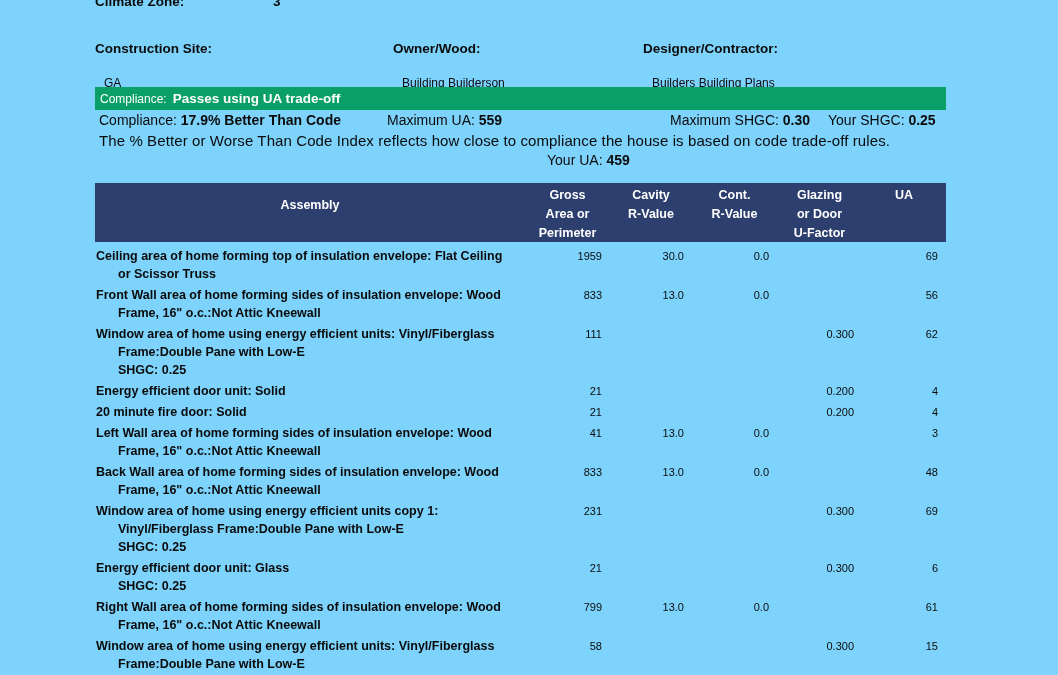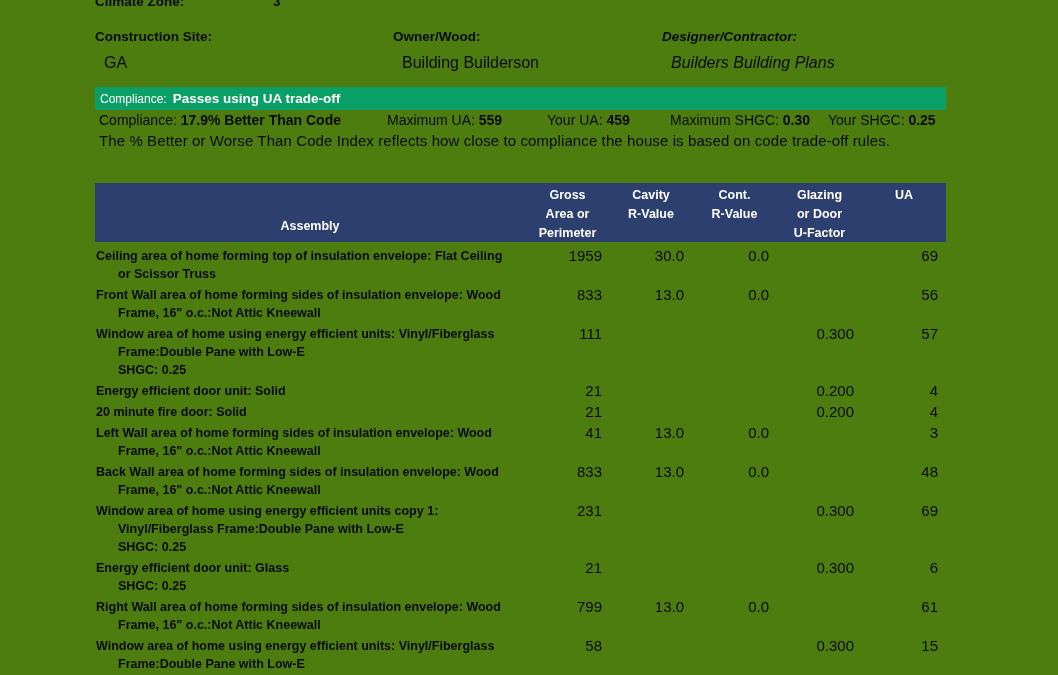--- a/index.html
+++ b/index.html
@@ -1,57 +1,57 @@
 <!DOCTYPE html>
 <html><head>
 <meta charset="utf-8">
 <style>
   html,body{margin:0;padding:0;background:#ffffff;}
   body{width:1058px;height:675px;overflow:hidden;font-family:"Liberation Sans",sans-serif;color:#0b0b0b;}
-  .page{position:relative;width:1058px;height:675px;background:#4d7c0f;overflow:hidden;}
+  .page{position:relative;width:1058px;height:675px;background:#7dd3fc;overflow:hidden;}
 
   
   .topline{position:absolute;top:-6px;left:95px;width:851px;height:18px;font-size:13.5px;font-weight:bold;}
   .topline .val{position:absolute;left:178px;top:0;}
   .info-block{position:absolute;top:29px;width:280px;}
-  .info-block .lbl{font-size:13.5px;font-weight:bold;}
-  .info-block .val{font-size:16px;font-weight:500;padding-left:9px;margin-top:10px;}
-  .ib1{left:95px;} .ib2{left:393px;} .ib3{left:662px;font-style:italic;}
+  .info-block .lbl{font-size:13.5px;font-weight:bold;margin-top:12px;}
+  .info-block .val{font-size:12px;font-weight:500;padding-left:9px;margin-top:20px;}
+  .ib1{left:95px;} .ib2{left:393px;} .ib3{left:643px;}
 
   
   .banner{position:absolute;top:87px;left:95px;width:851px;height:23px;background:#0a9f67;color:#fff;display:flex;align-items:center;padding-left:5px;box-sizing:border-box;}
   .banner .b-lbl{font-size:12px;font-weight:400;}
   .banner .b-status{font-size:13.5px;font-weight:bold;margin-left:6px;}
 
   
   .stats{position:absolute;top:112px;left:95px;width:851px;height:18px;font-size:14px;}
   .stat{position:absolute;top:0;white-space:nowrap;}
   .stat b{font-weight:bold;}
   .stat:nth-child(1){left:4px;}
   .stat:nth-child(2){left:292px;}
-  .stat:nth-child(3){left:452px;}
+  .stat:nth-child(3){left:452px;margin-top:40px;}
   .stat:nth-child(4){left:575px;}
   .stat:nth-child(5){left:733px;}
 
   
   .fineprint{position:absolute;top:132px;left:99px;font-size:15px;line-height:17px;font-weight:500;letter-spacing:0.1px;}
 
   
   .assembly-table{position:absolute;top:183px;left:95px;width:851px;}
   .thead{display:flex;background:#2d3f6e;color:#fff;height:59px;box-sizing:border-box;}
   .hcell{font-size:12.5px;font-weight:bold;line-height:19px;text-align:center;padding-top:3px;box-sizing:border-box;}
-  .hcell:first-child{padding-top:34px;}
+  .hcell:first-child{padding-top:13px;}
   .c-assembly{width:430px;} .c-gross{width:85px;} .c-cavity{width:82px;}
   .c-cont{width:85px;} .c-ufactor{width:85px;} .c-ua{width:84px;}
   .tbody{padding-top:5px;}
   .trow{display:flex;align-items:flex-start;padding-bottom:3px;}
   .acell{font-size:12.5px;line-height:18px;font-weight:700;box-sizing:border-box;padding-left:1px;}
   .aline{padding-left:22px;}
   .aline:first-child{padding-left:0;}
-  .ncell{font-size:15px;line-height:18px;font-weight:500;text-align:right;padding-right:8px;box-sizing:border-box;}
+  .ncell{font-size:11px;line-height:18px;font-weight:500;text-align:right;padding-right:8px;box-sizing:border-box;}
 </style>
 </head>
 <body>
 
 <div class="page">
 
   <div class="topline">
     <span>Climate Zone:</span>
     <span class="val">3</span>
   </div>
@@ -139,21 +139,21 @@
         <div class="trow">
           <div class="acell c-assembly">
             <div class="aline">Window area of home using energy efficient units: Vinyl/Fiberglass</div>
             <div class="aline">Frame:Double Pane with Low-E</div>
             <div class="aline">SHGC: 0.25</div>
           </div>
           <div class="ncell c-gross">111</div>
           <div class="ncell c-cavity"></div>
           <div class="ncell c-cont"></div>
           <div class="ncell c-ufactor">0.300</div>
-          <div class="ncell c-ua">57</div>
+          <div class="ncell c-ua">62</div>
         </div>
         <div class="trow">
           <div class="acell c-assembly">
             <div class="aline">Energy efficient door unit: Solid</div>
           </div>
           <div class="ncell c-gross">21</div>
           <div class="ncell c-cavity"></div>
           <div class="ncell c-cont"></div>
           <div class="ncell c-ufactor">0.200</div>
           <div class="ncell c-ua">4</div>

